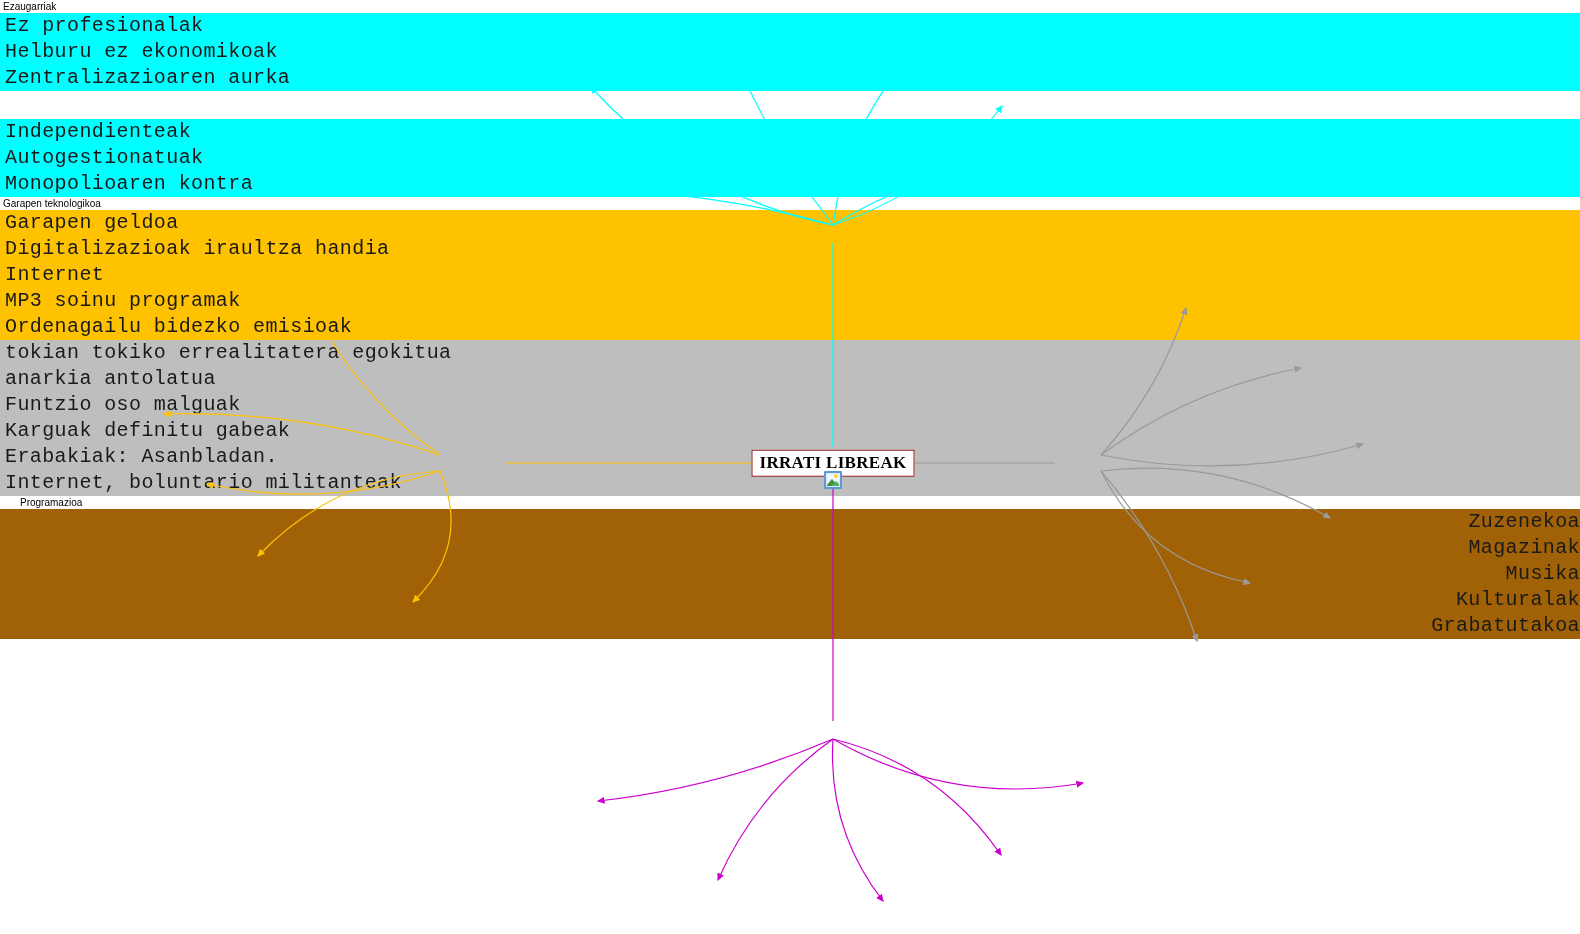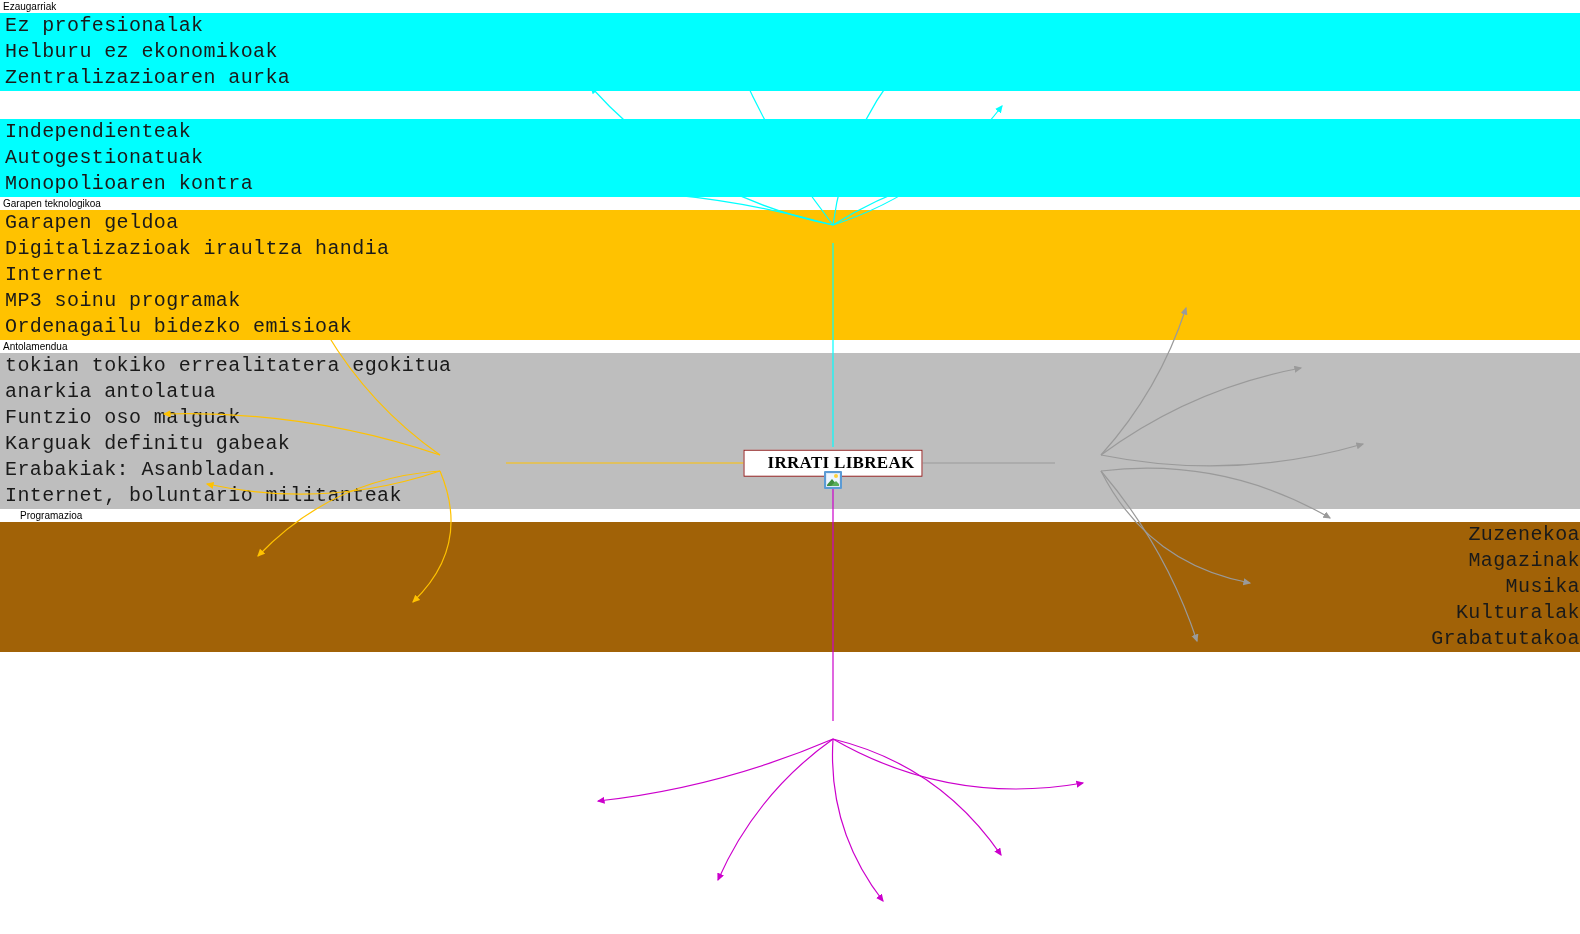--- a/index.html
+++ b/index.html
@@ -29,21 +29,21 @@
   }
   
   .root-node {
     background: #ffffff;
     border: 1.5px solid #8B1A1A;
     font-family: "Liberation Serif", serif;
     font-weight: bold;
     font-size: 17px;
     color: #000000;
     letter-spacing: 0.3px;
-    padding: 2px 7px 3px 23px;
+    padding: 2px 7px 3px 7px;
     line-height: 1.15;
     z-index: 6;
   }
   
   .branch-node {
     background: #ffffff;
     color: #000000;
     font-family: "Liberation Sans", sans-serif;
     font-size: 10px;
     padding: 1px 3px;
@@ -176,21 +176,20 @@
       <div class="leaf-node cyan" style="left: 1040px; top: 91px;">Zentralizazioaren aurka</div>
       <div class="leaf-node cyan" style="left: 1103px; top: 148px; margin-top: 28px;">Independienteak</div>
       <div class="leaf-node cyan" style="left: 603px; top: 72px;">Autogestionatuak</div>
       <div class="leaf-node cyan" style="left: 557px; top: 173px;">Monopolioaren kontra</div>
       <div class="branch-node" style="left: 440px; top: 463px;">Garapen teknologikoa</div>
       <div class="leaf-node gold" style="left: 293px; top: 347px;">Garapen geldoa</div>
       <div class="leaf-node gold" style="left: 152px; top: 429px;">Digitalizazioak iraultza handia</div>
       <div class="leaf-node gold" style="left: 206px; top: 499px;">Internet</div>
       <div class="leaf-node gold" style="left: 252px; top: 571px;">MP3 soinu programak</div>
       <div class="leaf-node gold" style="left: 420px; top: 617px;">Ordenagailu bidezko emisioak</div>
-      <div class="branch-node" style="left: 1101px; top: 463px;">Antolamendua</div>
       <div class="leaf-node gray" style="left: 1364px; top: 308px; font-family: Liberation Mono, monospace;">tokian tokiko errealitatera egokitua</div>
       <div class="leaf-node gray" style="left: 1388px; top: 368px;">anarkia antolatua</div>
       <div class="leaf-node gray" style="left: 1456px; top: 444px;">Funtzio oso malguak</div>
       <div class="leaf-node gray" style="left: 1452px; top: 518px;">Karguak definitu gabeak</div>
       <div class="leaf-node gray" style="left: 1363px; top: 583px;">Erabakiak: Asanbladan.</div>
       <div class="leaf-node gray" style="left: 1359px; top: 641px;">Internet, boluntario militanteak</div>
       <div class="branch-node" style="left: 833px; top: 731px; padding-left: 20px;">Programazioa</div>
       <div class="leaf-node magenta" style="left: 594px; top: 816px;">Zuzenekoa</div>
       <div class="leaf-node magenta" style="left: 730px; top: 895px;">Magazinak</div>
       <div class="leaf-node magenta" style="left: 884px; top: 916px;">Musika</div>

